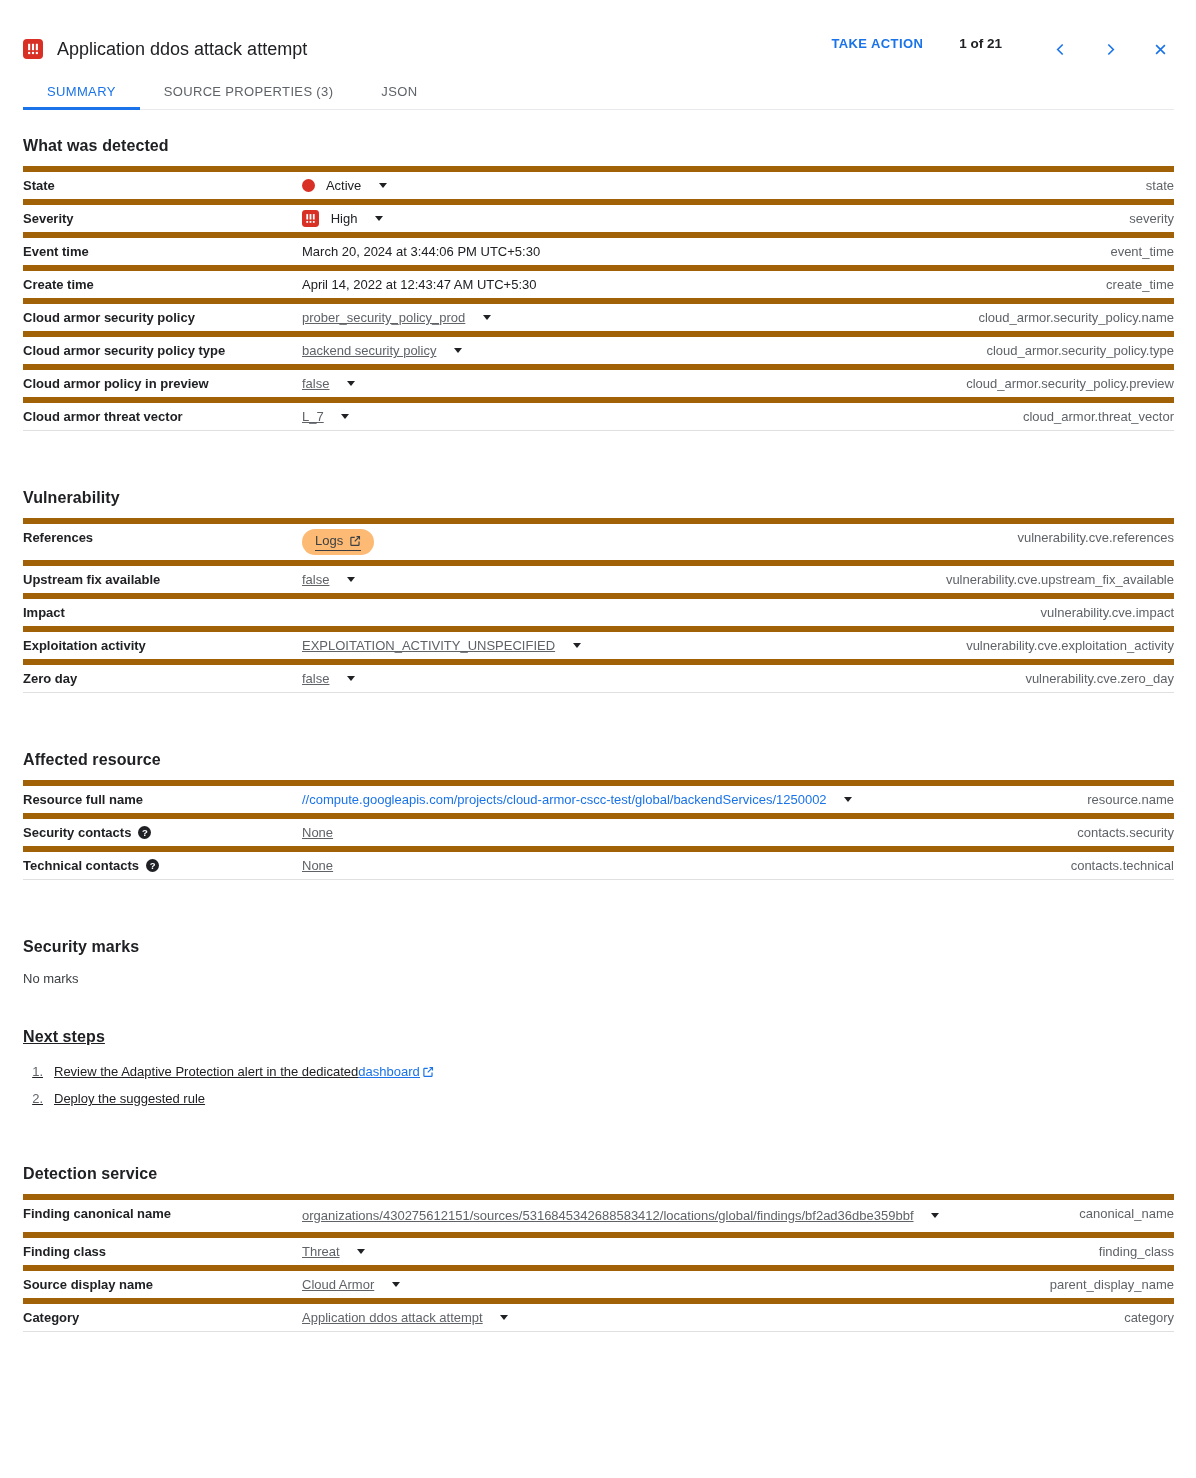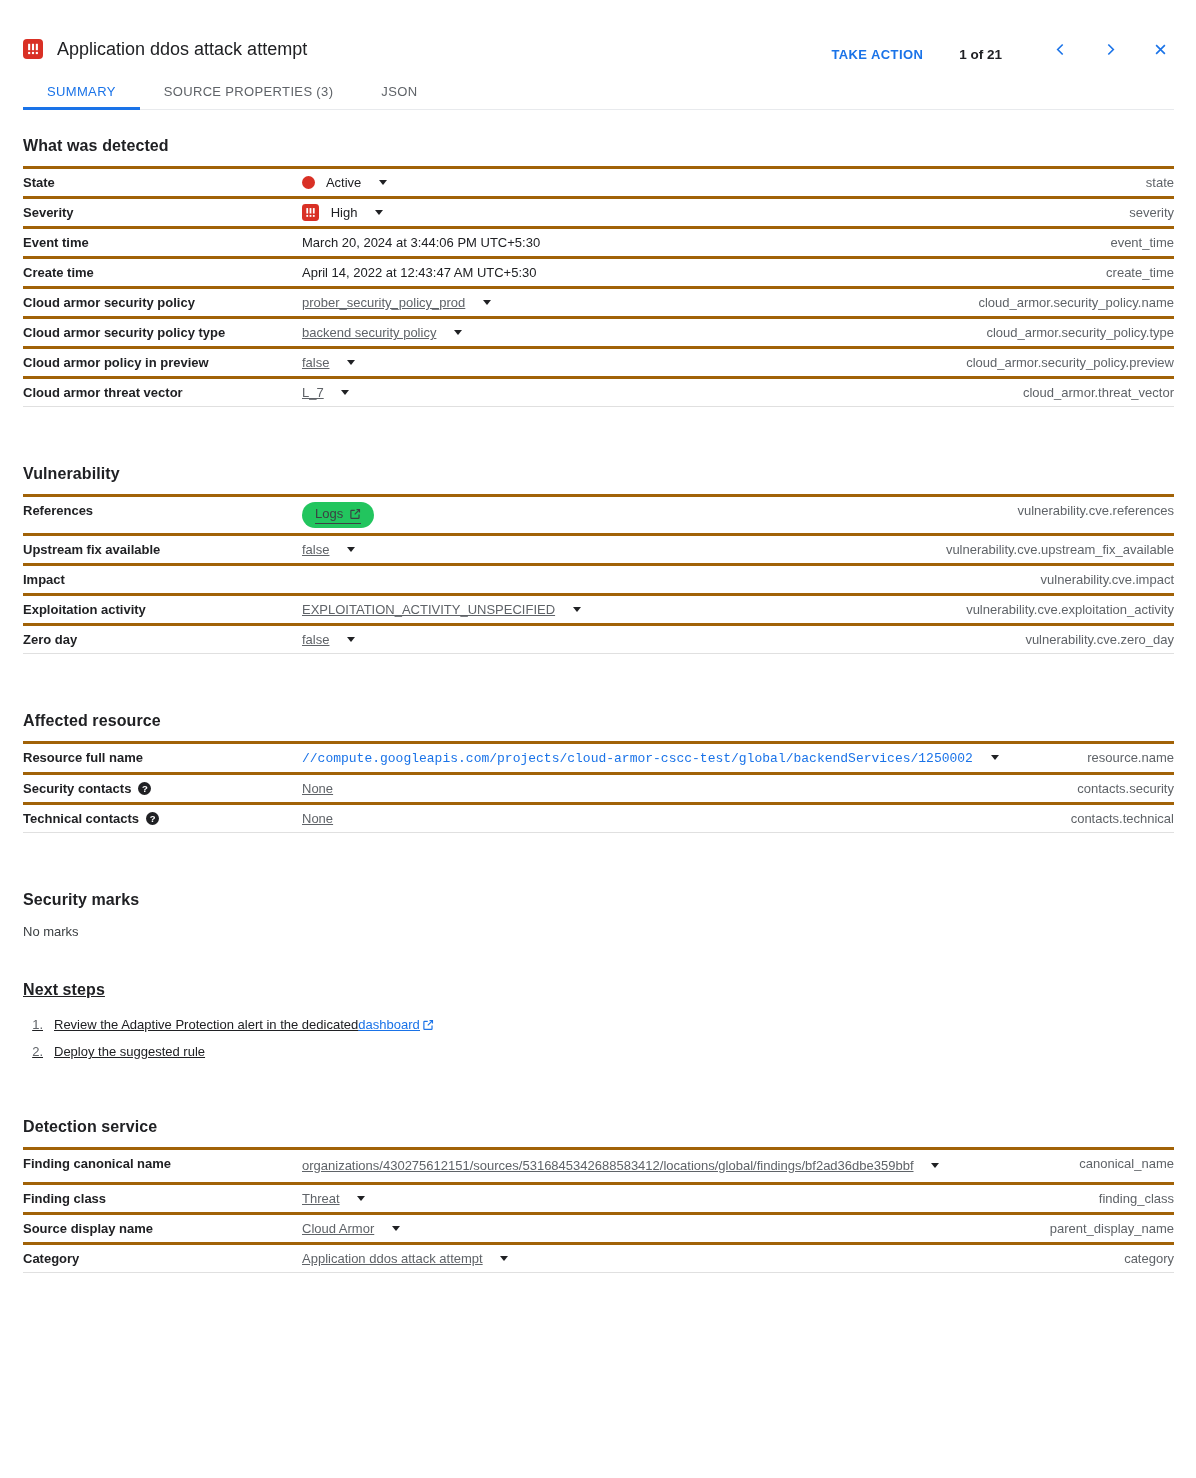--- a/index.html
+++ b/index.html
@@ -8,21 +8,21 @@
     width:1196px; height:1478px; overflow:hidden;
     font-family:"Liberation Sans", sans-serif;
     color:#202124; font-size:13px;
   }
   .page { padding:0 22px 0 23px; }
 
   
   .header { display:flex; align-items:center; margin-top:36px; }
   .sev-badge { width:20px; height:20px; flex:none; margin-right:14px; }
   .header-title { font-size:18px; font-weight:400; color:#202124; margin:0; }
-  .header-right { margin-left:auto; display:flex; align-items:flex-end; }
+  .header-right { margin-left:auto; display:flex; align-items:flex-start; }
   .take-action { background:none; border:none; cursor:pointer; color:#1a73e8;
     font-family:inherit; font-size:13px; font-weight:700; letter-spacing:.4px; padding:0; margin-right:36px; }
   .page-count { font-size:13.5px; font-weight:700; color:#202124; margin-right:22px; }
   .nav-btn { background:none; border:none; cursor:pointer; padding:4px; width:28px; height:26px;
     display:flex; align-items:center; justify-content:center; margin-left:22px; }
 
   
   .tabs { display:flex; margin-top:15px; border-bottom:1px solid #e8eaed; }
   .tab { background:none; border:none; cursor:pointer; font-family:inherit;
     font-size:13px; font-weight:400; letter-spacing:.35px; color:#5f6368;
@@ -31,41 +31,41 @@
   .tab.active::after { content:""; position:absolute; left:0; right:0; bottom:-1px; height:3px; background:#1a73e8; }
 
   
   .section { margin-top:58px; }
   .section:first-child { margin-top:27px; }
   .section[data-name="section-next-steps"] { margin-top:42px;text-decoration:underline; }
   .section-title { font-size:16px; font-weight:700; color:#202124; margin:0; letter-spacing:.1px; }
   .section-body { margin-top:15px; font-size:13px; color:#3c4043; }
 
   .rows { margin-top:11px; border-bottom:1px solid #e0e0e0; }
-  .row { display:flex; align-items:flex-start; border-top:3px solid #a16207; padding:5px 0; line-height:17px; }
+  .row { display:flex; align-items:flex-start; border-top:6px solid #a16207; padding:5px 0; line-height:17px; }
   .row-label { width:279px; flex:none; font-weight:700; color:#202124; display:flex; align-items:center; }
   .row-value { flex:1 1 auto; min-width:0; display:block; }
   .row.wrap .row-value { max-width:643px; }
   .row.wrap .v-text { word-break:break-all; line-height:22px; }
   .row-field { flex:none; margin-left:auto; padding-left:12px; color:#5f6368; white-space:nowrap; line-height:17px; }
 
   .v-text.dark { color:#202124; }
   .v-text.gray { color:#5f6368;text-decoration:underline; }
-  .v-text.blue { color:#1a73e8; cursor:pointer;font-family:Liberation Mono, monospace; }
+  .v-text.blue { color:#1a73e8; cursor:pointer; }
 
   .v-caret { display:inline-block; width:0; height:0; cursor:pointer;
     border-left:4.5px solid transparent; border-right:4.5px solid transparent;
     border-top:5px solid #202124; margin-left:14px; vertical-align:2px; }
 
   .v-dot { display:inline-block; width:13px; height:13px; border-radius:50%;
     background:#d93025; margin-right:8px; vertical-align:-2px; }
   .v-sev { display:inline-block; width:17px; height:17px; margin-right:8px; vertical-align:-4px; }
   .v-sev svg { display:block; width:17px; height:17px; }
 
-  .v-chip { display:inline-block; background:#22c55e; border-radius:13px; padding:3px 13px 4px; cursor:pointer; }
+  .v-chip { display:inline-block; background:#fdba74; border-radius:13px; padding:3px 13px 4px; cursor:pointer; }
   .chip-inner { display:inline-flex; align-items:center; gap:6px; color:#3c4043;
     border-bottom:1px solid #3c4043; padding-bottom:1px; }
   .chip-inner svg { display:block; }
 
   .help-icon { display:inline-block; width:13px; height:13px; border-radius:50%;
     background:#202124; color:#fff; font-size:9.5px; line-height:13px; text-align:center;
     font-weight:700; margin-left:7px; cursor:pointer; flex:none; }
   .help-icon::after { content:"?"; }
 
   

